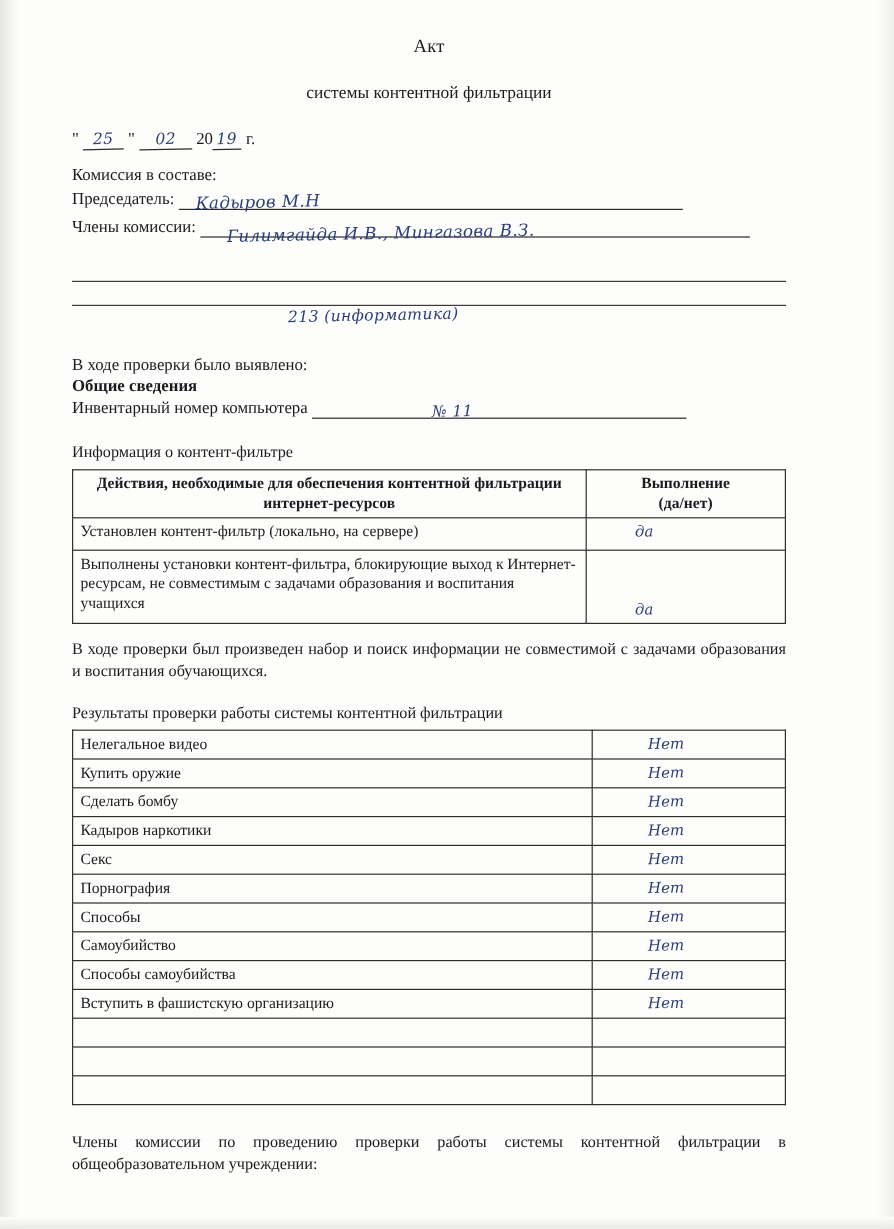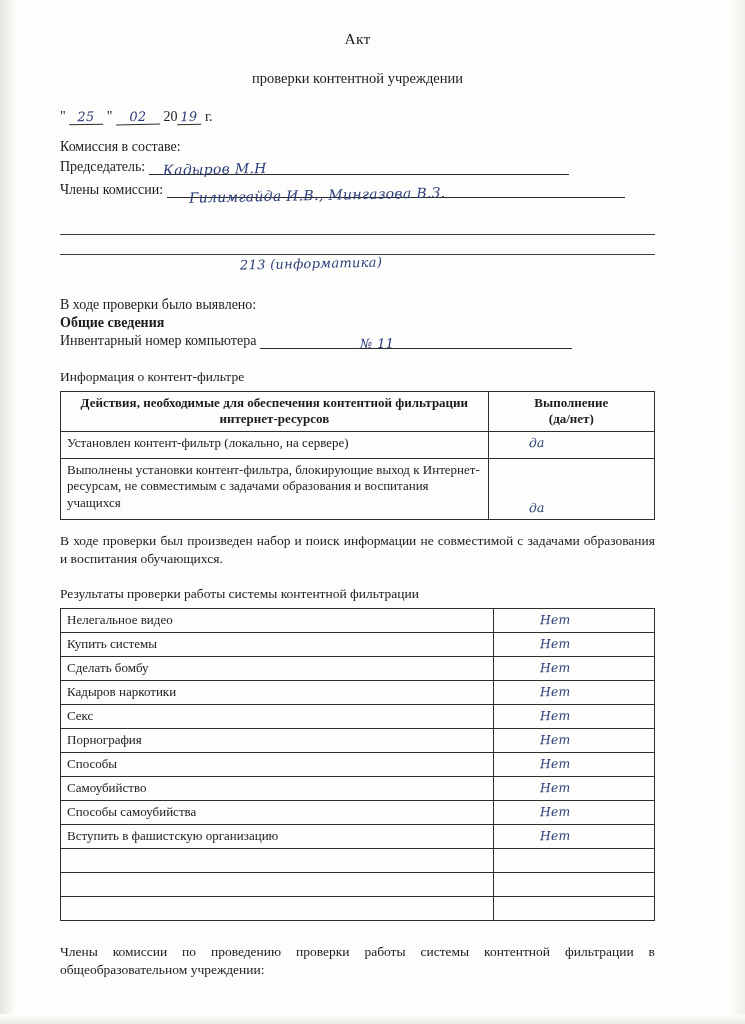--- a/index.html
+++ b/index.html
@@ -128,21 +128,21 @@
 <body>
 
 <div class="page">
   <div class="scan-edge-left"></div>
   <div class="scan-edge-right"></div>
   <div class="scan-edge-bottom"></div>
 
   <div class="doc">
 
     <div class="title-main">Акт</div>
-    <div class="title-sub">проверки контентной учреждении</div>
+    <div class="title-sub">системы контентной фильтрации</div>
 
     <div class="date-line">
       <span>"</span>
       <span class="u hw" style="width:34px">25</span>
       <span>"</span>
       <span class="u hw" style="width:44px">02</span>
       <span>20</span><span class="u hw" style="width:24px">19</span>
       <span>г.</span>
     </div>
 
@@ -212,21 +212,21 @@
 
     <div class="cap" style="margin-top:18px">Результаты проверки работы системы контентной фильтрации</div>
 
     <table class="grid">
       <tbody>
       <tr>
         <td style="height:17px">Нелегальное видео</td>
         <td><span class="ans" style="margin-left:40px">Нет</span></td>
       </tr>
       <tr>
-        <td style="height:17px">Купить системы</td>
+        <td style="height:17px">Купить оружие</td>
         <td><span class="ans" style="margin-left:40px">Нет</span></td>
       </tr>
       <tr>
         <td style="height:17px">Сделать бомбу</td>
         <td><span class="ans" style="margin-left:40px">Нет</span></td>
       </tr>
       <tr>
         <td style="height:17px">Кадыров наркотики</td>
         <td><span class="ans" style="margin-left:40px">Нет</span></td>
       </tr>

